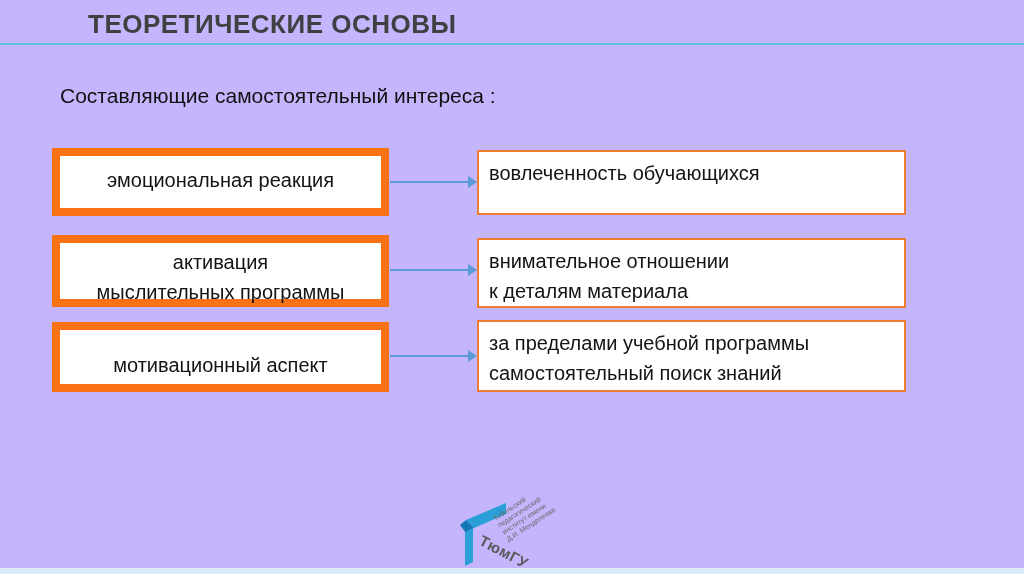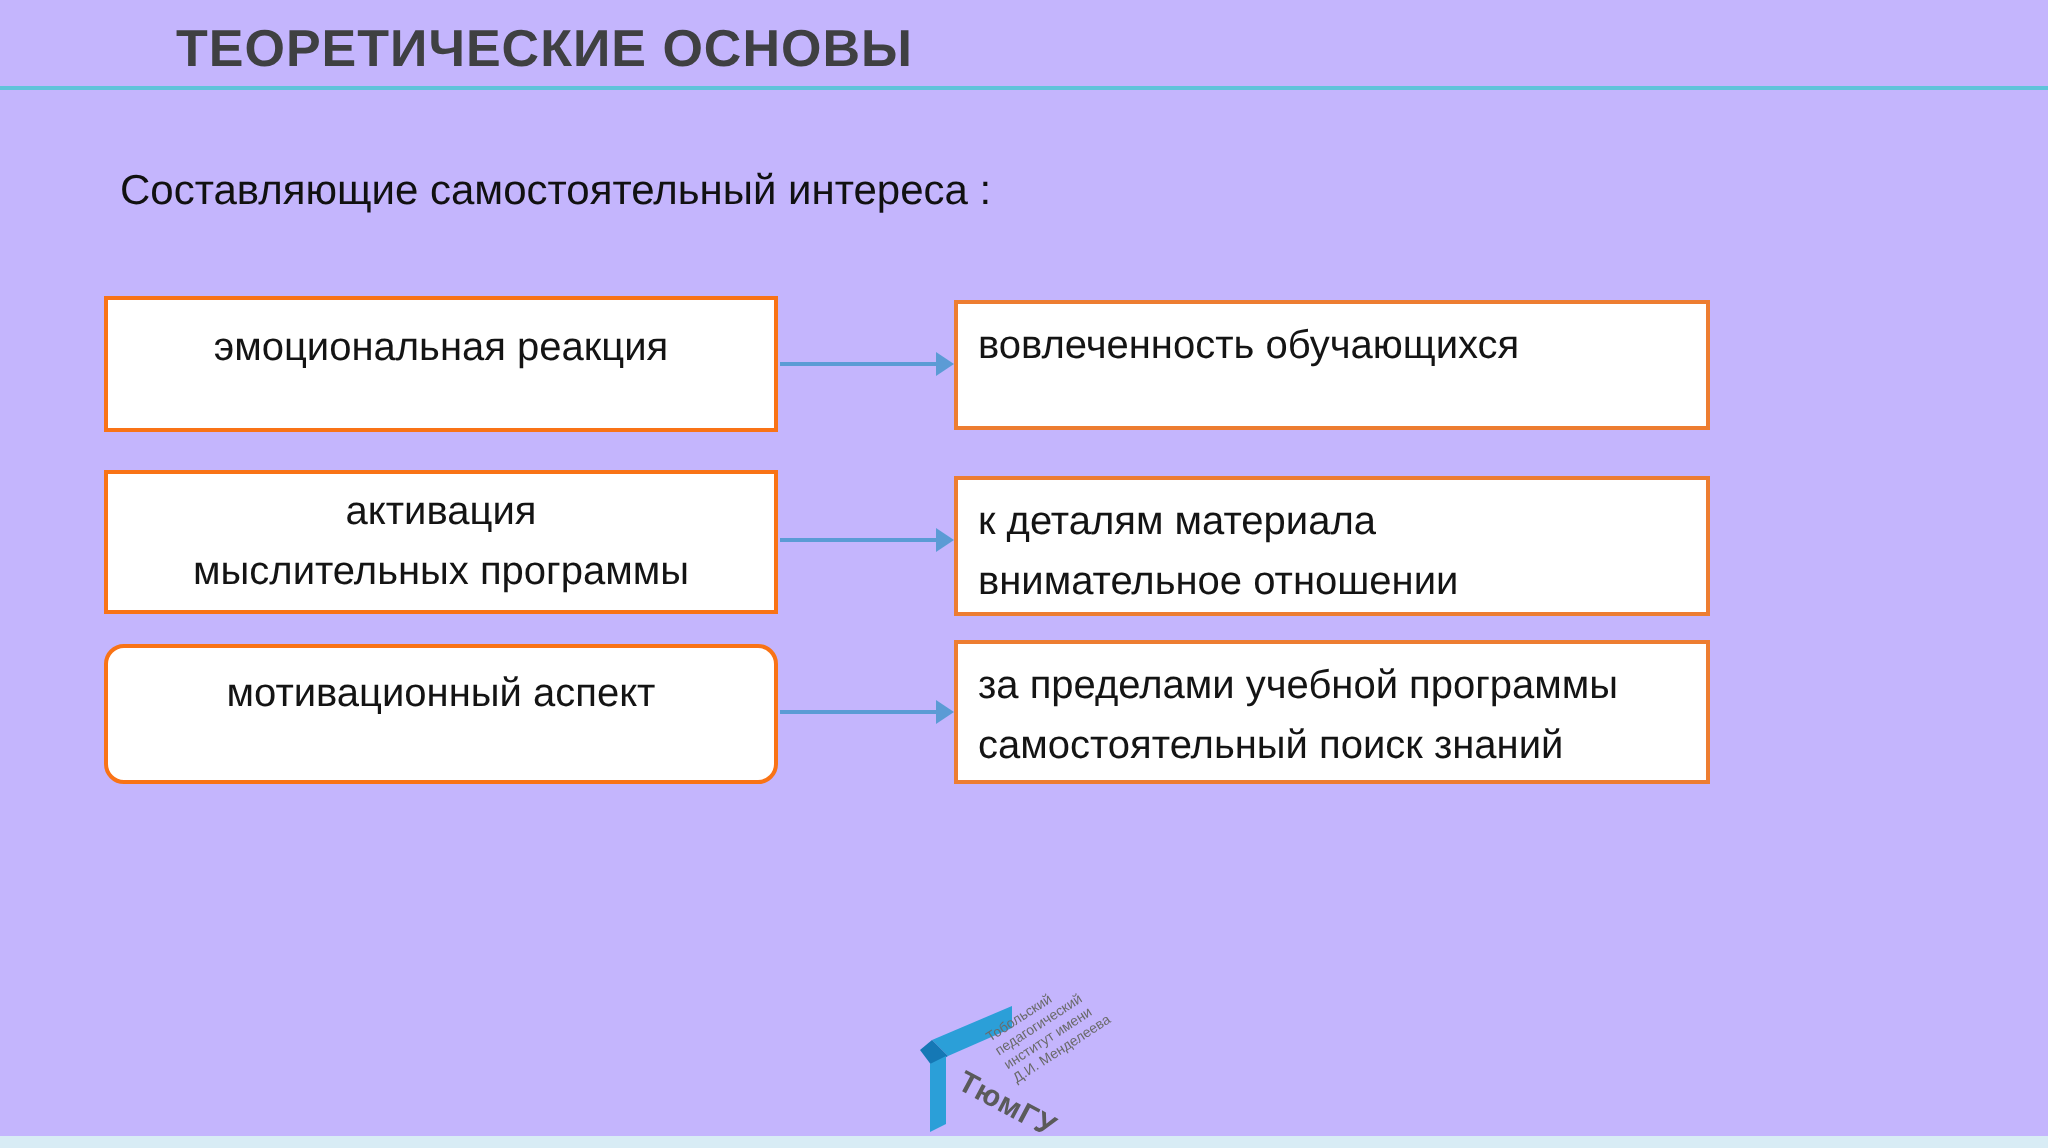--- a/index.html
+++ b/index.html
@@ -25,33 +25,33 @@
     font-size:21px;color:#111;white-space:nowrap;
   }
   .box{
     position:absolute;
     box-sizing:border-box;
     background:#fff;
     font-size:20px;line-height:30px;color:#141414;
   }
   .left-box{
     left:52px;width:337px;
-    border:2px solid #f97316;
+    border:8px solid #f97316;
     text-align:center;
   }
   .right-box{
-    left:477px;width:378px;
+    left:477px;width:429px;
     border:2px solid #ed7d31;
     text-align:left;
     padding:6px 10px 0 10px;
   }
   .box .line{display:block;}
   .lb1{top:148px;height:68px;padding-top:9px;}
   .lb2{top:235px;height:72px;padding-top:4px;}
-  .lb3{top:322px;height:70px;padding-top:8px;border-radius:10px;}
+  .lb3{top:322px;height:70px;padding-top:20px;}
   .rb1{top:150px;height:65px;}
   .rb2{top:238px;height:70px;}
   .rb3{top:320px;height:72px;}
   .arrow{
     position:absolute;left:390px;width:87px;height:12px;
   }
   .arrow .shaft{
     position:absolute;left:0;top:5px;width:78px;height:2px;
     background:#5b9bd5;
   }
@@ -95,22 +95,22 @@
 
   <div class="box left-box lb2">
     <span class="line">активация</span>
     <span class="line">мыслительных программы</span>
   </div>
   <div class="arrow ar2">
     <div class="shaft"></div>
     <div class="head"></div>
   </div>
   <div class="box right-box rb2">
+    <span class="line">внимательное отношении</span>
     <span class="line">к деталям материала</span>
-    <span class="line">внимательное отношении</span>
   </div>
 
   <div class="box left-box lb3">
     <span class="line">мотивационный аспект</span>
   </div>
   <div class="arrow ar3">
     <div class="shaft"></div>
     <div class="head"></div>
   </div>
   <div class="box right-box rb3">

